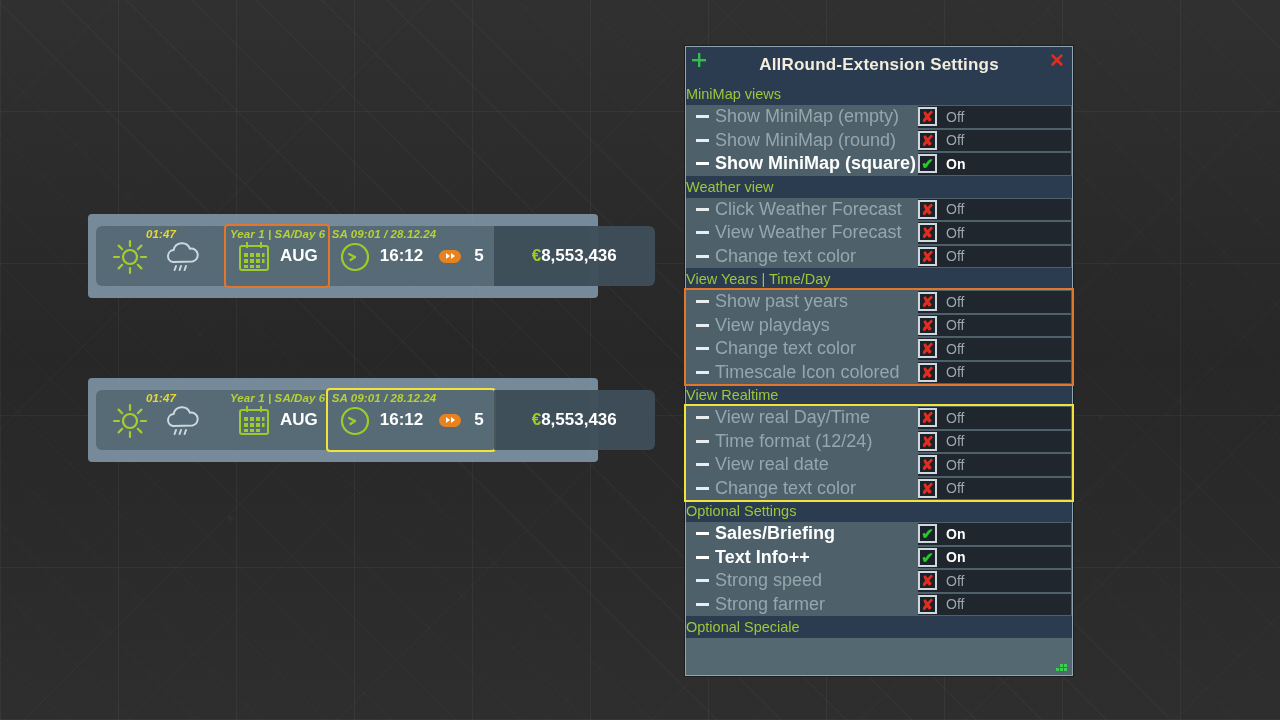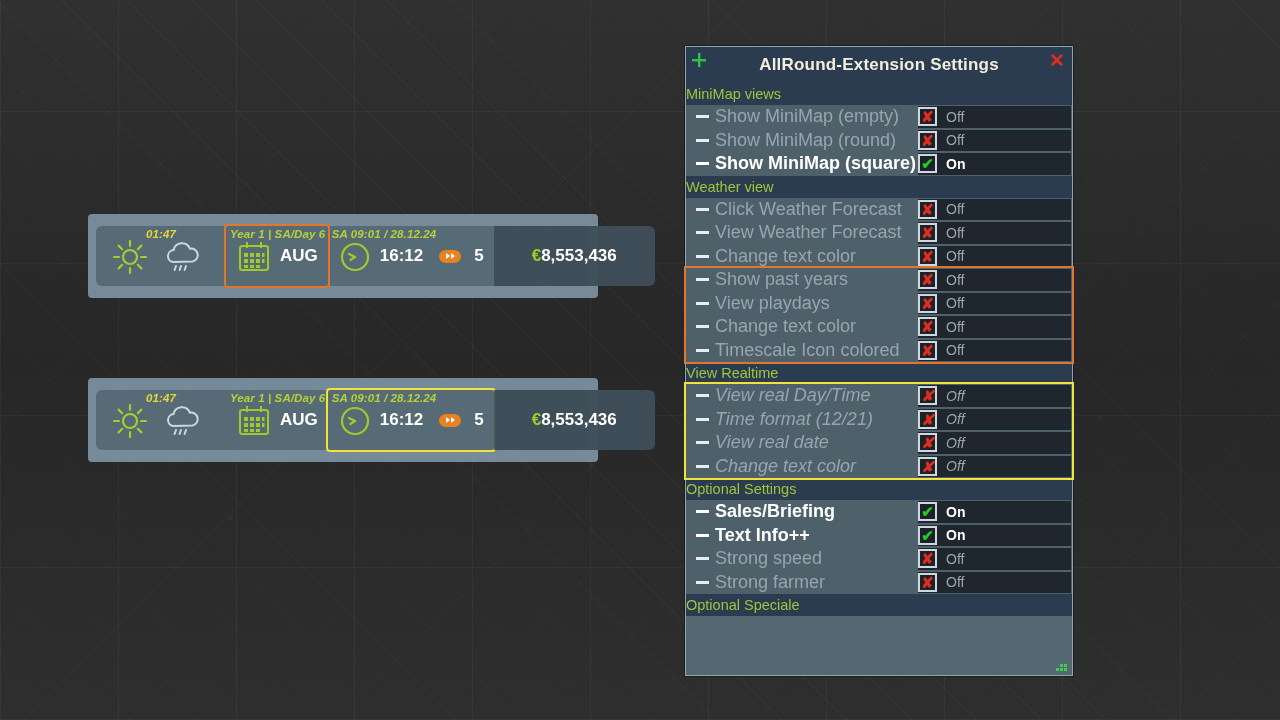--- a/index.html
+++ b/index.html
@@ -137,21 +137,21 @@
     display: flex; align-items: center; justify-content: center;
     font-size: 15px; font-weight: bold; line-height: 1;
     box-sizing: border-box;
   }
   .chk.x { color: #e22c1e; }
   .chk.v { color: #22cc22; }
   .valtext { margin-left: 9px; font-size: 14px; color: #9aa7ae; }
   .row.on .valtext { color: #ffffff; font-weight: bold; }
   .group-box { position: relative; box-sizing: border-box; }
   .group-box.orange { outline: 2px solid #e2762a; }
-  .group-box.yellow { outline: 2px solid #f2e33a; font-style: italic; }
+  .group-box.yellow { outline: 2px solid #f2e33a; }
   .resize-grip { position: absolute; right: 4px; bottom: 3px; width: 14px; height: 14px; }
 </style>
 </head>
 <body>
 
 <div id="stage">
 
   <div class="hudwrap" id="hud1">
     <div class="hudinner">
 
@@ -370,20 +370,21 @@
           </div>
           <div class="row">
             <span class="dash"></span>
             <span class="rlabel">Change text color</span>
             <div class="valbox">
               <span class="chk x">✘</span>
               <span class="valtext">Off</span>
             </div>
           </div>
         </div>
+        <div class="section-head">View Years | Time/Day</div>
         <div class="group-box orange">
           <div class="row">
             <span class="dash"></span>
             <span class="rlabel">Show past years</span>
             <div class="valbox">
               <span class="chk x">✘</span>
               <span class="valtext">Off</span>
             </div>
           </div>
           <div class="row">
@@ -416,21 +417,21 @@
           <div class="row">
             <span class="dash"></span>
             <span class="rlabel">View real Day/Time</span>
             <div class="valbox">
               <span class="chk x">✘</span>
               <span class="valtext">Off</span>
             </div>
           </div>
           <div class="row">
             <span class="dash"></span>
-            <span class="rlabel">Time format (12/21)</span>
+            <span class="rlabel">Time format (12/24)</span>
             <div class="valbox">
               <span class="chk x">✘</span>
               <span class="valtext">Off</span>
             </div>
           </div>
           <div class="row">
             <span class="dash"></span>
             <span class="rlabel">View real date</span>
             <div class="valbox">
               <span class="chk x">✘</span>

